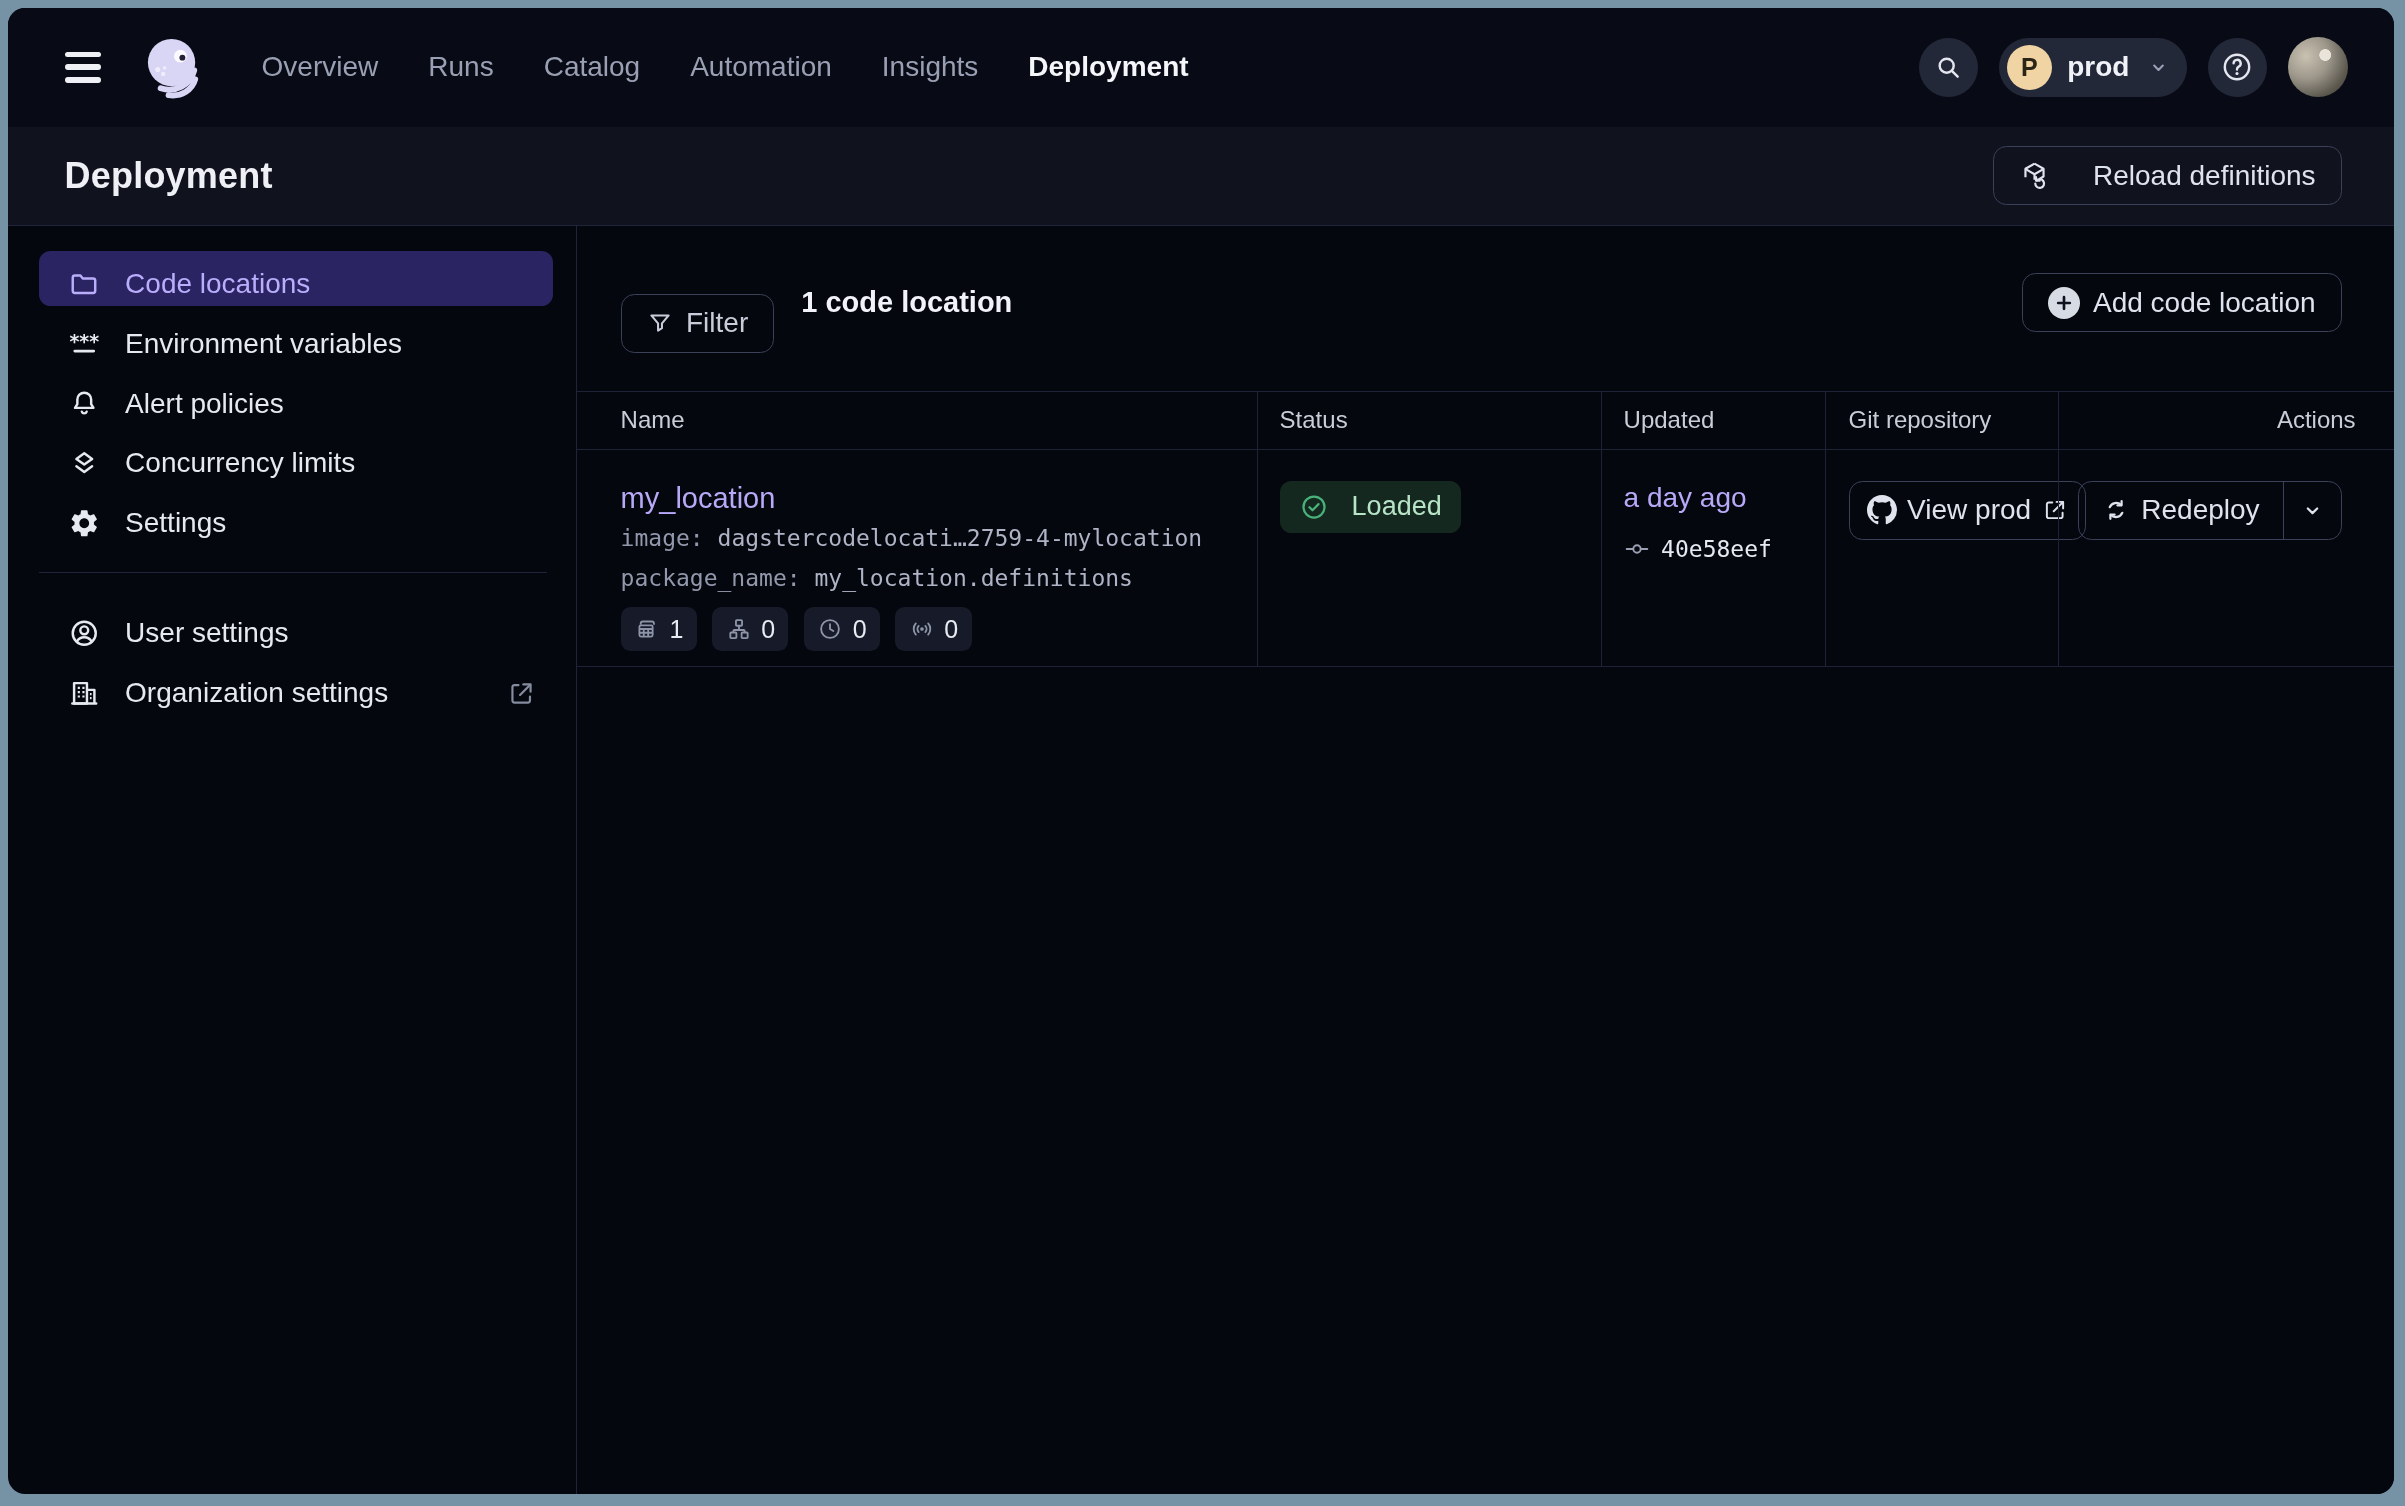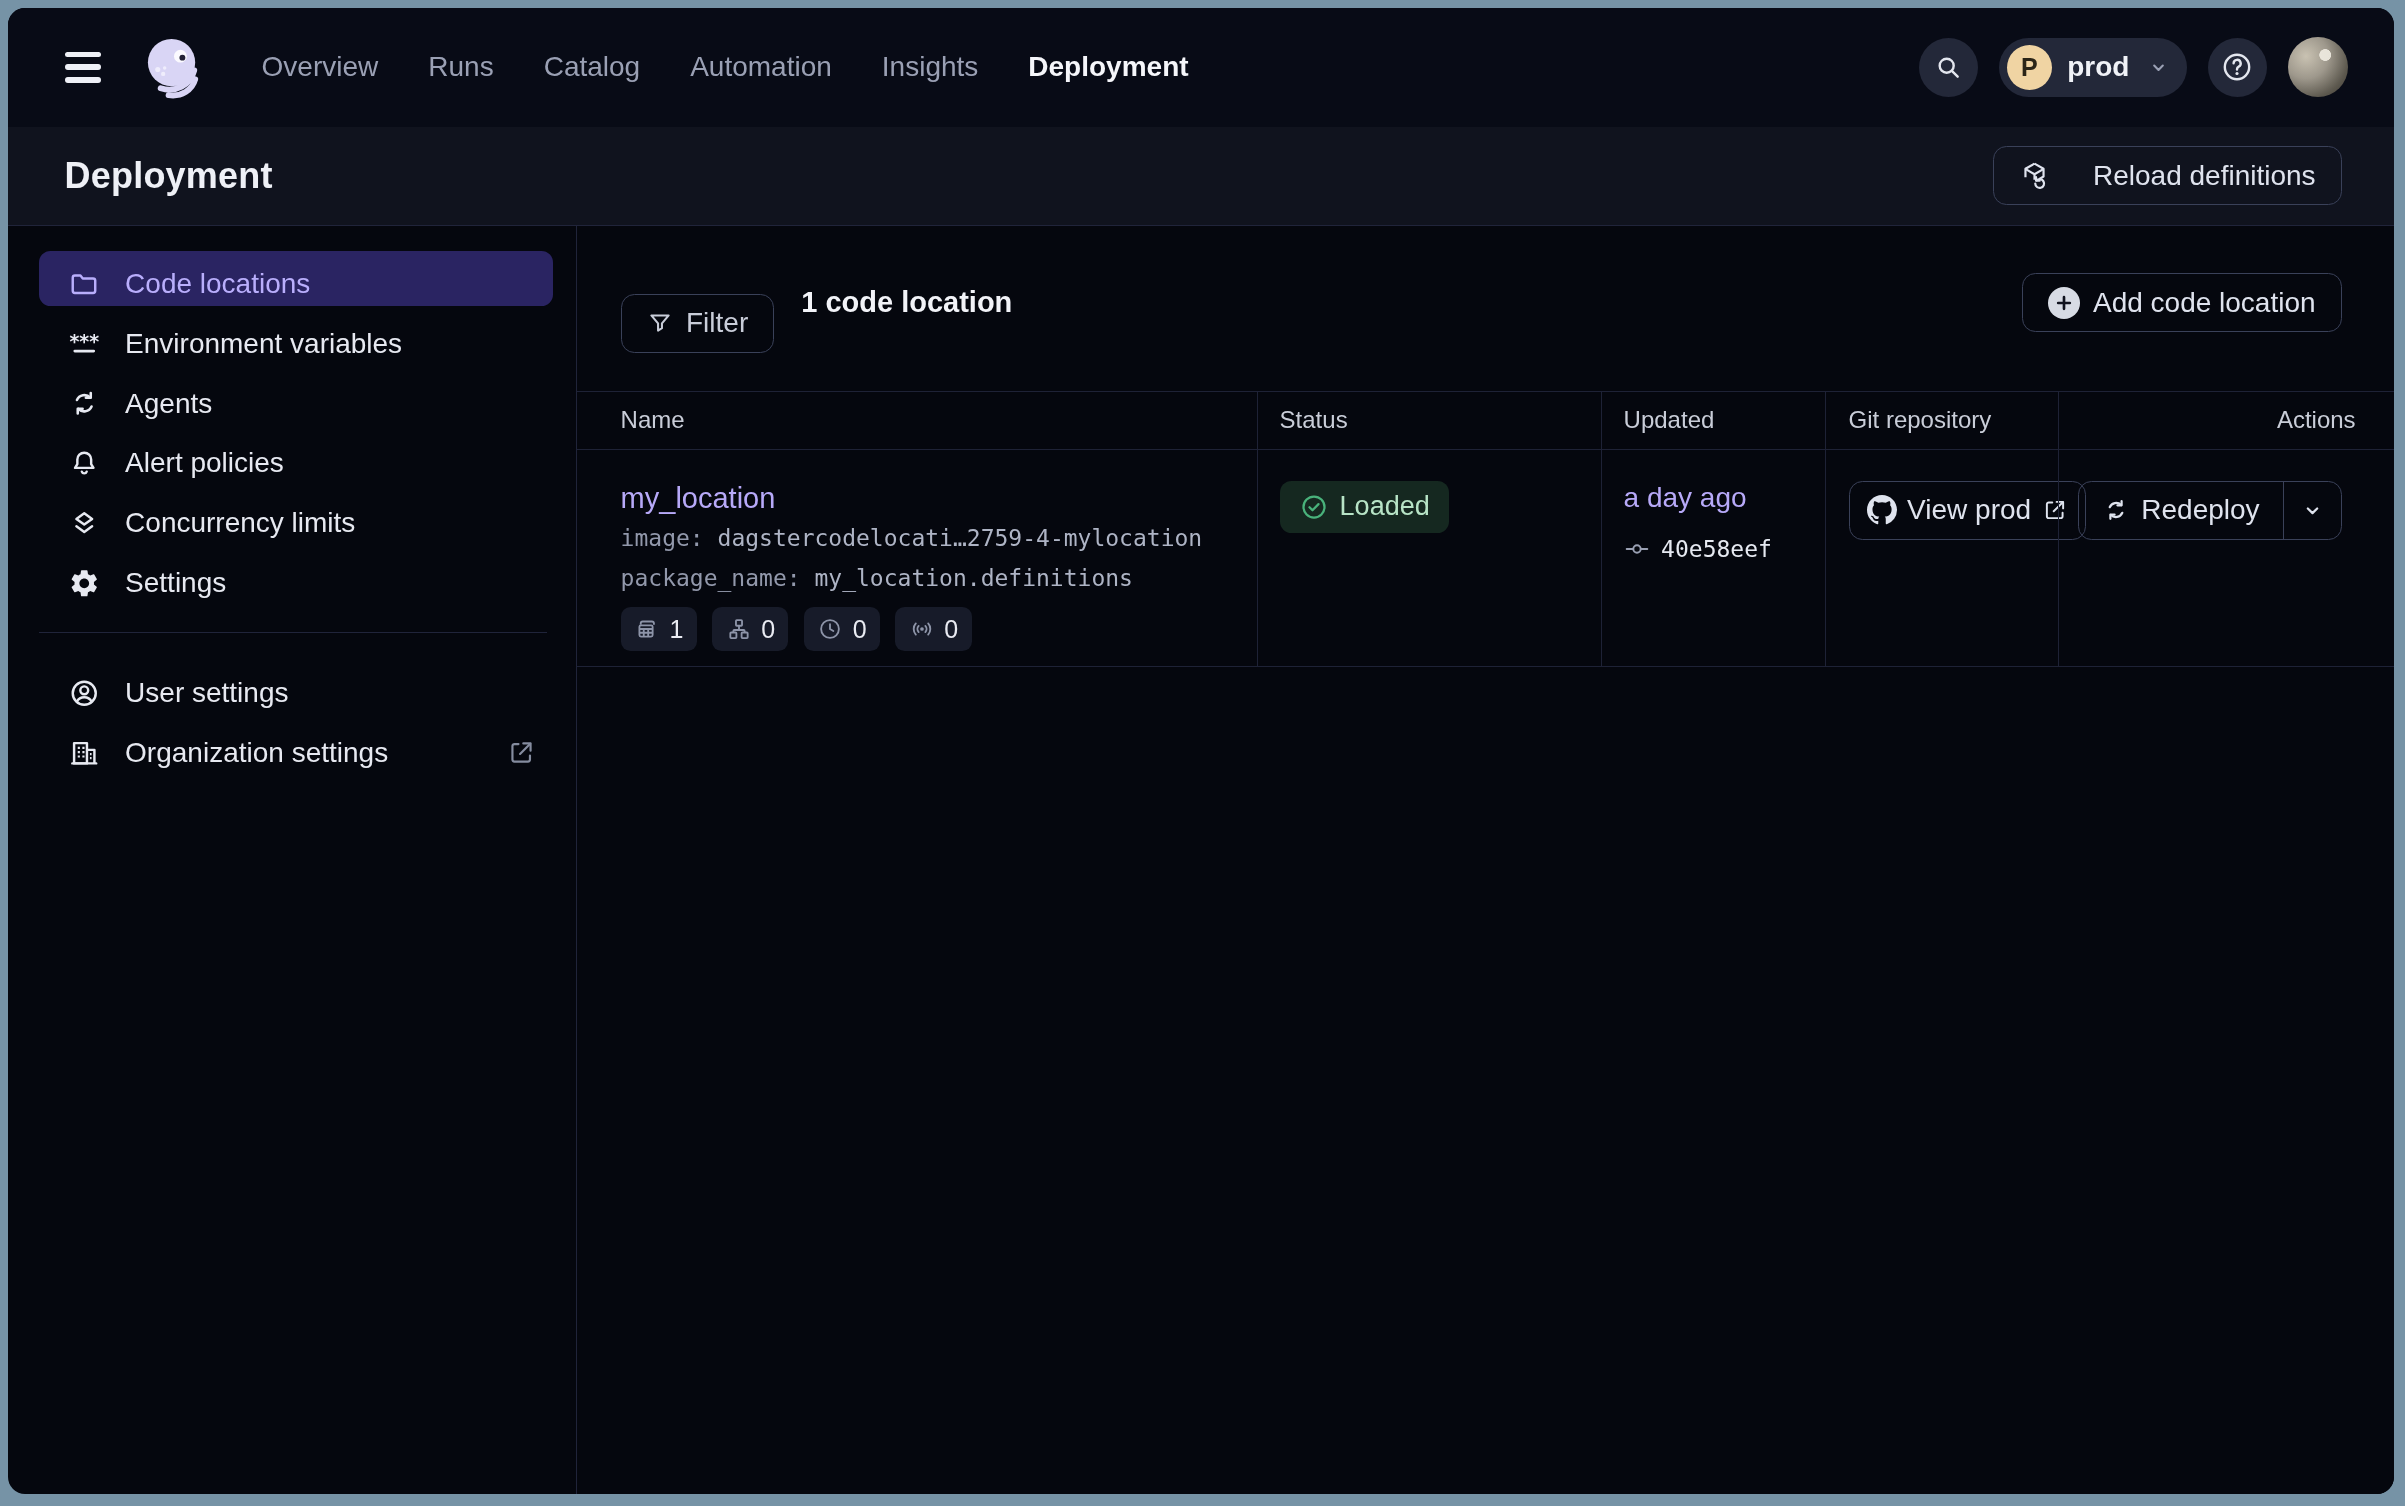--- a/index.html
+++ b/index.html
@@ -111,21 +111,21 @@
   .meta-line { margin-top: 8.6px; font-family: "DejaVu Sans Mono", monospace; font-size: 23px; line-height: 31px; color: #aeb4c5; white-space: nowrap; }
   .meta-label { color: #9298ab; }
   .chips { display: flex; gap: 15.3px; margin-top: 13.4px; }
   .chip {
     height: 44px; border-radius: 9.6px; background: #171b29;
     display: inline-flex; align-items: center; gap: 9.6px; padding: 0 13.4px;
     color: #e9ebf2; font-size: 25px; cursor: pointer;
   }
   .chip .icn { color: #8d94a8; display: flex; }
   .status-badge {
-    display: inline-flex; align-items: center; gap: 11px;
+    display: inline-flex; align-items: center; gap: 23px;
     height: 52px; padding: 0 19px; border-radius: 11.5px;
     background: #152820; color: #b7e4c6; font-size: 27px;
   }
   .updated-link { font-size: 28px; color: #b7a9f8; cursor: pointer; display: inline-block; line-height: 32.5px; margin-top: 1.9px; }
   .commit { display: flex; align-items: center; gap: 11.5px; margin-top: 21px; color: #9aa0b3; }
   .commit-hash { font-family: "DejaVu Sans Mono", monospace; font-size: 23px; color: #e6e9f1; }
   .repo-btn { height: 59px; padding: 0 17px; gap: 10.5px; }
   .split-btn { display: inline-flex; height: 59px; border: 1.4px solid #3a4159; border-radius: 13.4px; overflow: hidden; }
   .split-main {
     display: flex; align-items: center; gap: 11.5px; padding: 0 23px;
@@ -235,31 +235,20 @@
       <div class="side-item">
         <span class="icn">
           <svg width="32.5" height="32.5" viewBox="0 0 24 24" fill="currentColor" style="font-size:29px">
             <text x="12" y="14.5" text-anchor="middle" font-size="14" font-weight="700" font-family="DejaVu Sans, sans-serif">***</text>
             <rect x="4" y="16" width="16" height="2" rx="1"></rect>
           </svg>
         </span>
         <span>Environment variables</span>
       </div>
 
-      <div class="side-item">
-        <span class="icn">
-          <svg width="32.5" height="32.5" viewBox="0 0 24 24" fill="none" stroke="currentColor" stroke-width="1.9" stroke-linecap="round" stroke-linejoin="round">
-            <path d="M6.6 9.6a6 6 0 0 1 9.8-1.8"></path>
-              <path d="M16.8 4.4v3.6h-3.6"></path>
-            <path d="M17.4 14.4a6 6 0 0 1-9.8 1.8"></path>
-              <path d="M7.2 19.6V16h3.6"></path>
-          </svg>
-        </span>
-        <span>Agents</span>
-      </div>
 
       <div class="side-item">
         <span class="icn">
           <svg width="32.5" height="32.5" viewBox="0 0 24 24" fill="none" stroke="currentColor" stroke-width="1.8" stroke-linecap="round" stroke-linejoin="round">
             <path d="M12 4.2a5.1 5.1 0 0 0-5.1 5.1v3.3L5.2 15.4h13.6l-1.7-2.8V9.3A5.1 5.1 0 0 0 12 4.2z"></path>
             <path d="M10.2 18.2a1.9 1.9 0 0 0 3.6 0"></path>
           </svg>
         </span>
         <span>Alert policies</span>
       </div>

